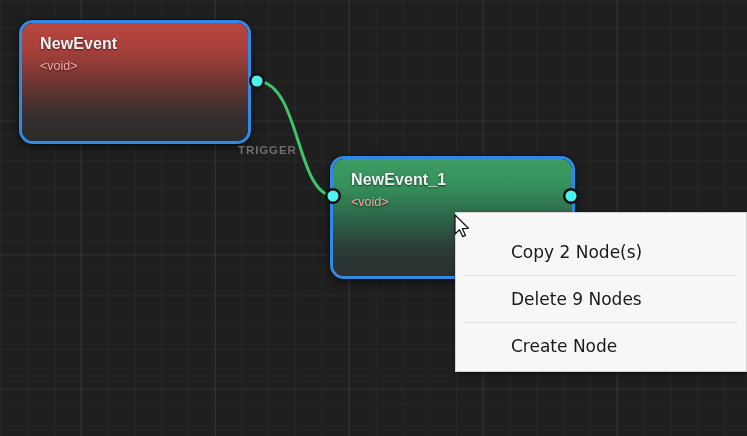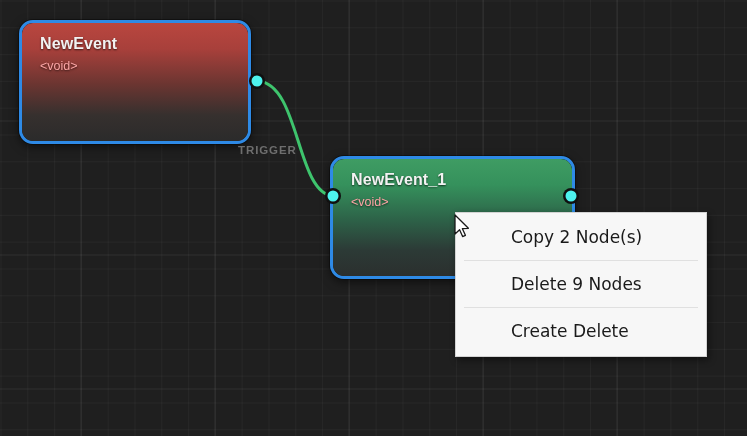--- a/index.html
+++ b/index.html
@@ -113,25 +113,25 @@
     position: absolute;
     inset: 0;
     pointer-events: none;
   }
 
   
   #context-menu {
     position: absolute;
     left: 455px;
     top: 212px;
-    width: 252px;
+    width: 292px;
     background: #f7f7f7;
     border: 1px solid #d3d3d3;
     box-shadow: 2px 3px 7px rgba(0,0,0,0.45);
-    padding: 7px 0 8px 0;
+    padding: 22px 0 8px 0;
     box-sizing: border-box;
   }
   .menu-item {
     font-size: 17px;
     color: #1a1a1a;
     padding: 5px 14px 5px 55px;
     line-height: 24px;
     white-space: nowrap;
     cursor: default;
     font-family: "DejaVu Sans", sans-serif;
@@ -191,20 +191,20 @@
       <circle cx="571" cy="196" r="8" fill="#101010"></circle>
       <circle cx="571" cy="196" r="5.5" fill="#4df2ee"></circle>
     </g>
   </svg>
 
   <div id="context-menu">
     <div class="menu-item">Copy 2 Node(s)</div>
     <div class="menu-sep"></div>
     <div class="menu-item">Delete 9 Nodes</div>
     <div class="menu-sep"></div>
-    <div class="menu-item">Create Delete</div>
+    <div class="menu-item">Create Node</div>
   </div>
 
   <svg id="cursor" viewBox="0 0 20 28">
     <path d="M 3 2 L 3 21 L 7.6 16.8 L 10.6 23.6 L 13.4 22.3 L 10.4 15.7 L 16.4 15.3 Z" fill="#ffffff" stroke="#1a1a1a" stroke-width="1.3" stroke-linejoin="round"></path>
   </svg>
 
 </div>
 
 </body></html>

